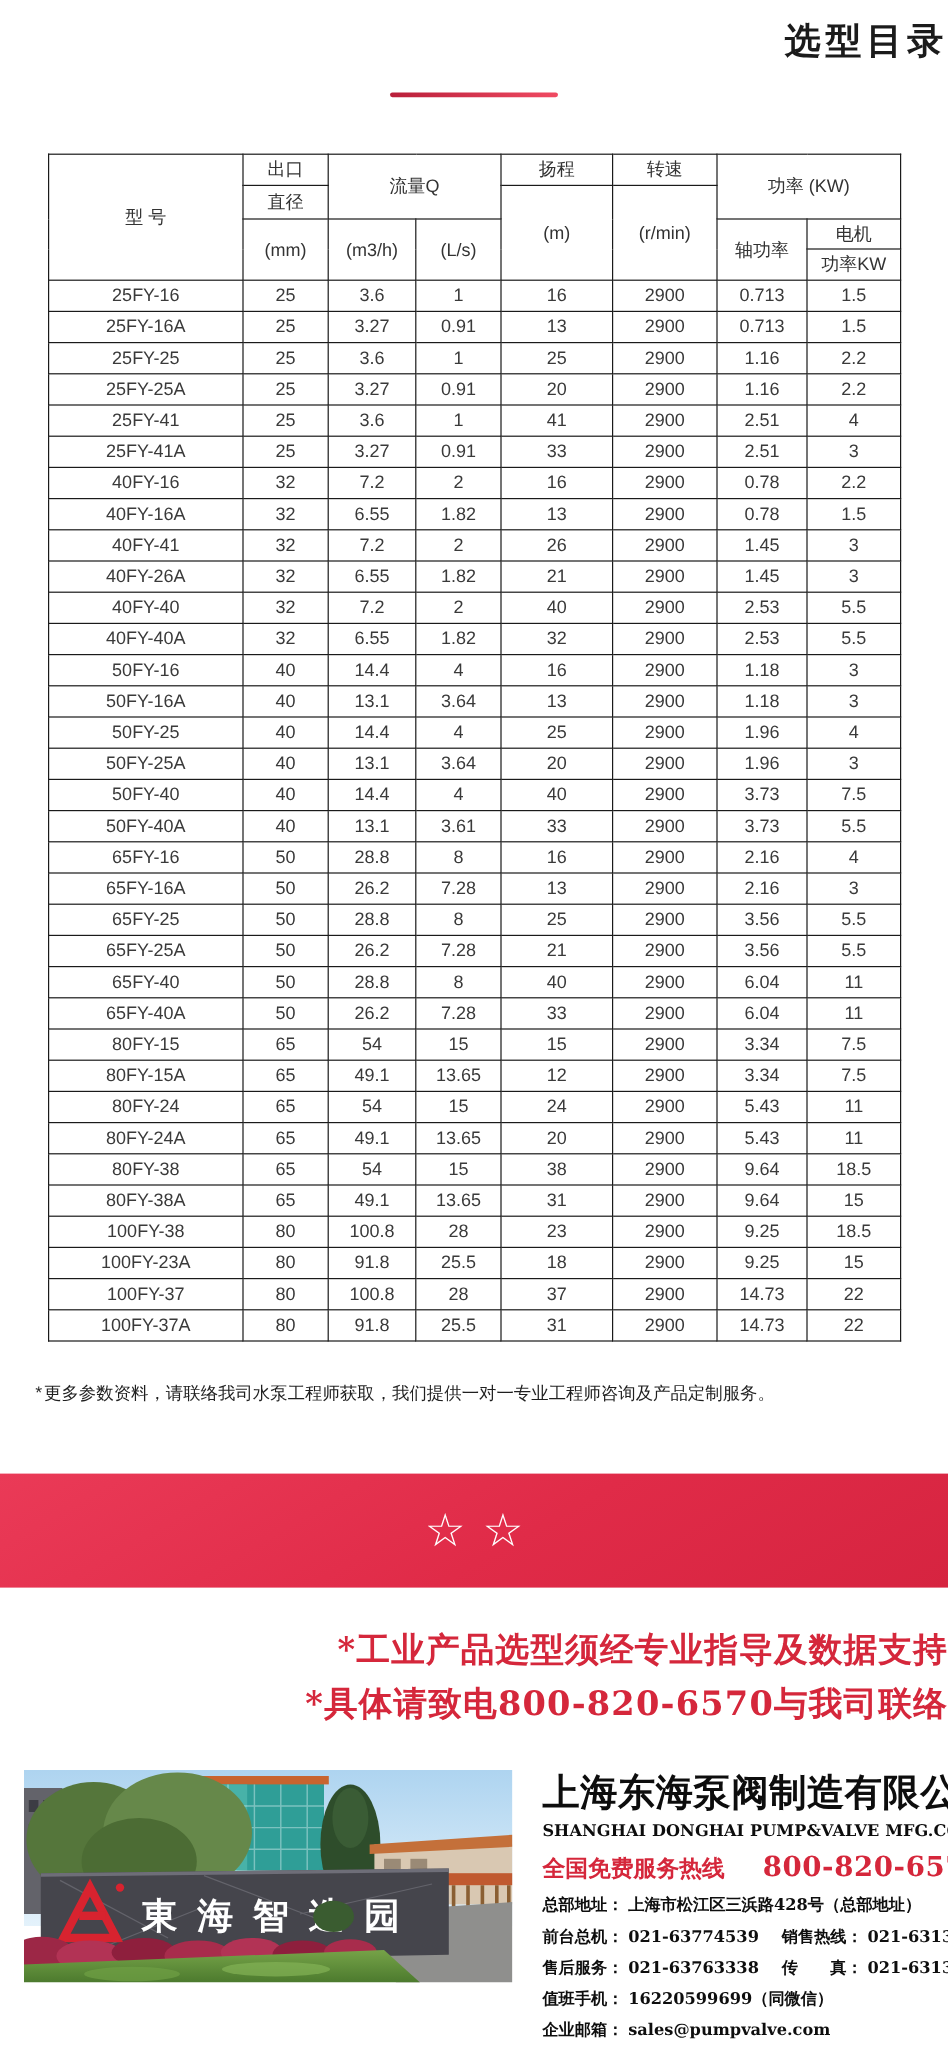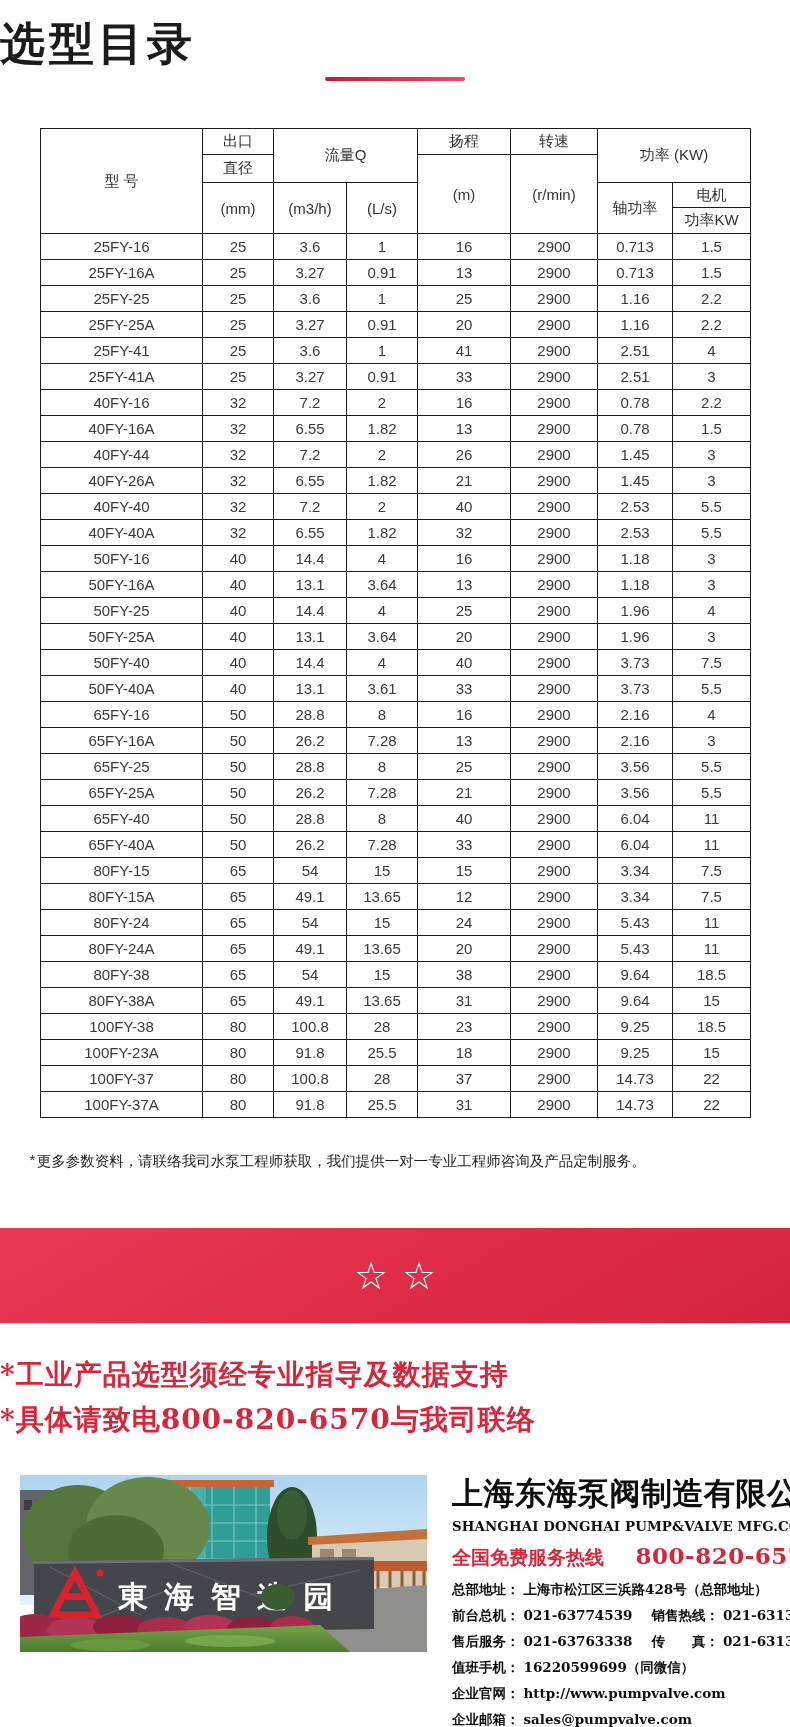--- a/index.html
+++ b/index.html
@@ -3,22 +3,22 @@
 <meta charset="utf-8">
 <style>
   html,body { margin:0; padding:0; background:#fff; }
   .page {
     position:relative; width:790px; height:1727px; background:#ffffff;
     font-family:"Liberation Sans", sans-serif; overflow:hidden;
   }
 
   
   .title {
-    position:absolute; top:14px; left:0; width:100%; text-align:left;
-    font-size:45px; font-weight:bold; color:#1b1b1b; letter-spacing:4px;
+    position:absolute; top:14px; left:0; width:100%; text-align:right;
+    font-size:30px; font-weight:bold; color:#1b1b1b; letter-spacing:4px;
   }
   .title-underline {
     position:absolute; top:77px; left:50%; transform:translateX(-50%);
     width:140px; height:4px; border-radius:2px;
     background:linear-gradient(90deg,#b91f3a,#f04a62);
   }
 
   
   .spec-table {
     position:absolute; top:128px; left:40px; width:710px;
@@ -45,21 +45,21 @@
     display:flex; align-items:center; justify-content:center;
   }
   .order-banner-inner {
     color:#ffffff; font-size:41px; font-weight:bold; letter-spacing:7px;
     display:flex; align-items:center; gap:14px;
   }
   .star { font-size:38px; letter-spacing:0; font-weight:normal; }
 
   
   .order-notes {
-    position:absolute; top:1352px; left:0; width:100%; text-align:left;
+    position:absolute; top:1352px; left:0; width:100%; text-align:right;
     color:var(--text-red); font-weight:bold;
     font-family:"DejaVu Serif","Liberation Serif",serif;
     font-size:28px; line-height:45px; letter-spacing:1px;
   }
 
   
   .factory-photo-wrap {
     position:absolute; top:1475px; left:20px; width:407px; height:177px;
   }
   .footer-info {
@@ -205,21 +205,21 @@
           <td>40FY-16A</td>
           <td>32</td>
           <td>6.55</td>
           <td>1.82</td>
           <td>13</td>
           <td>2900</td>
           <td>0.78</td>
           <td>1.5</td>
         </tr>
         <tr>
-          <td>40FY-44</td>
+          <td>40FY-41</td>
           <td>32</td>
           <td>7.2</td>
           <td>2</td>
           <td>26</td>
           <td>2900</td>
           <td>1.45</td>
           <td>3</td>
         </tr>
         <tr>
           <td>40FY-26A</td>
@@ -577,18 +577,17 @@
     <div class="company-en">SHANGHAI DONGHAI PUMP&amp;VALVE MFG.CO.,LTD.</div>
     <div class="hotline">
       <span class="hotline-label">全国免费服务热线</span>
       <span class="hotline-number">800-820-6570</span>
     </div>
     <div class="contact-lines">
         <div class="contact-line"><span class="c-label">总部地址：</span><span class="c-value">上海市松江区三浜路428号（总部地址）</span></div>
         <div class="contact-line"><span class="c-label">前台总机：</span><span class="c-value">021-63774539</span><span class="c-label pair2">销售热线：</span><span class="c-value">021-63131230</span></div>
         <div class="contact-line"><span class="c-label">售后服务：</span><span class="c-value">021-63763338</span><span class="c-label pair2">传　　真：</span><span class="c-value">021-63134513</span></div>
         <div class="contact-line"><span class="c-label">值班手机：</span><span class="c-value">16220599699（同微信）</span></div>
-        <div class="contact-line"><span class="c-label">企业官网：</span><span class="c-value">http://www.pumpvalve.com</span></div>
         <div class="contact-line"><span class="c-label">企业邮箱：</span><span class="c-value">sales@pumpvalve.com</span></div>
       </div>
   </div>
 
 </div>
 
 </body></html>

